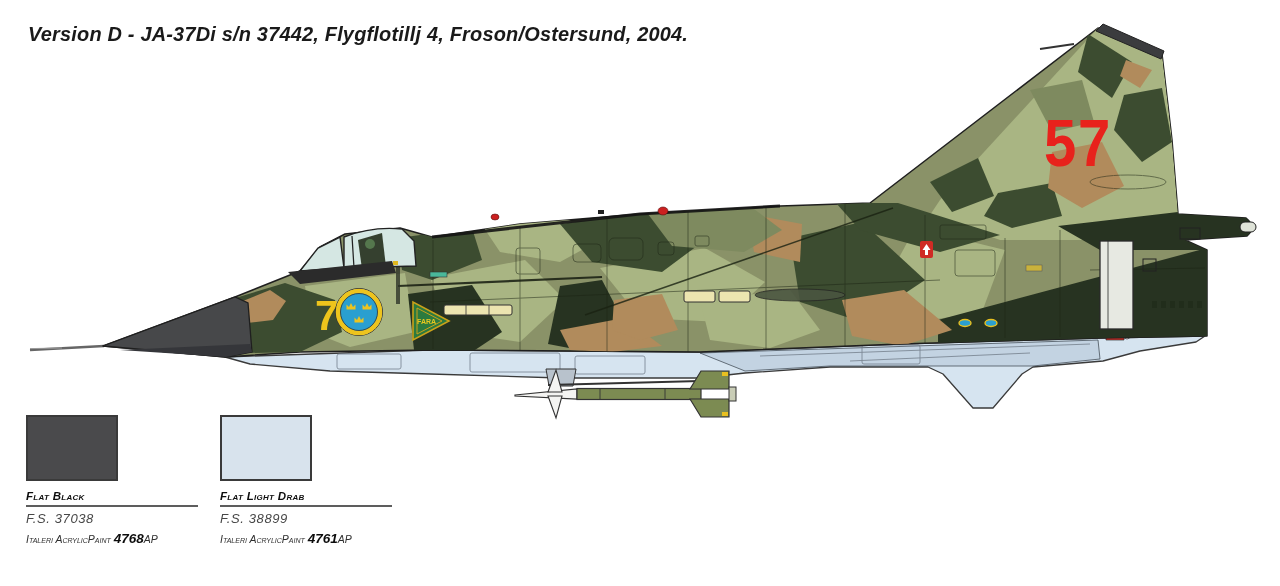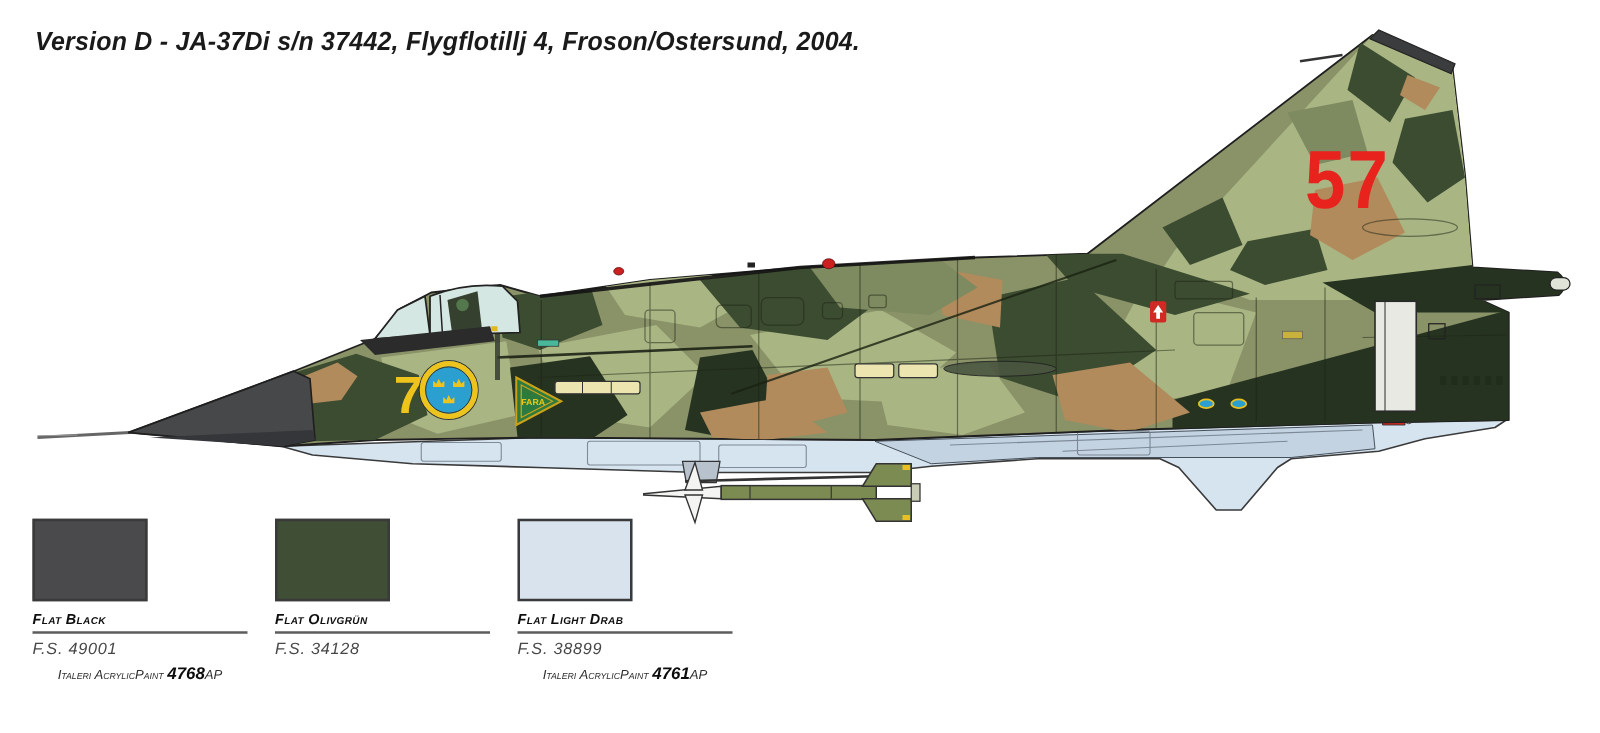--- a/index.html
+++ b/index.html
@@ -12,21 +12,21 @@
   }
   #aircraft-wrap{position:absolute;left:0;top:0;width:1148px;height:430px;}
   
   #paint-chart{position:absolute;left:26px;top:415px;display:flex;font-style:italic;}
   .paint-col{width:172px;margin-right:22px;}
   .swatch{width:92px;height:66px;border:2px solid #3a3a3a;box-sizing:border-box;}
   .paint-name{margin-top:9px;font-size:11.5px;font-weight:bold;
       font-variant:small-caps;letter-spacing:.3px;color:#0e0e0e;
       border-bottom:2px solid #5d5d5d;padding-bottom:3px;white-space:nowrap;}
   .paint-fs{margin-top:4px;font-size:13px;color:#474747;letter-spacing:.6px;}
-  .paint-brand{margin-top:5px;font-size:10.5px;font-variant:small-caps;color:#2e2e2e;white-space:nowrap;text-align:center;}
+  .paint-brand{margin-top:5px;font-size:10.5px;font-variant:small-caps;color:#2e2e2e;white-space:nowrap;}
   .paint-brand .code{font-size:13.5px;font-weight:bold;font-variant:normal;color:#0c0c0c;}
   .paint-brand .suffix{font-size:10.5px;font-variant:normal;color:#2e2e2e;}
 </style>
 </head>
 <body>
 
 <div class="page-title">Version D - JA-37Di s/n 37442, Flygflotillj 4, Froson/Ostersund, 2004.</div>
 
 <div id="aircraft-wrap">
 <svg width="1280" height="430" viewBox="0 0 1280 430" xmlns="http://www.w3.org/2000/svg">
@@ -228,31 +228,25 @@
     <line x1="600" y1="389" x2="600" y2="399" stroke="#333" stroke-width=".9"></line>
     <line x1="665" y1="389" x2="665" y2="399" stroke="#333" stroke-width=".9"></line>
   </g>
 </svg>
 </div>
 
 <div id="paint-chart">
   <div class="paint-col">
     <div class="swatch" style="background: rgb(74, 74, 76);"></div>
     <div class="paint-name">Flat Black</div>
-    <div class="paint-fs">F.S. 49001</div>
+    <div class="paint-fs">F.S. 37038</div>
     <div class="paint-brand"><span class="brand">Italeri AcrylicPaint</span> <span class="code">4768</span><span class="suffix">AP</span></div>
   </div>
 
 
-  <div class="paint-col">
-    <div class="swatch" style="background: rgb(63, 78, 53);"></div>
-    <div class="paint-name">Flat Olivgrün</div>
-    <div class="paint-fs">F.S. 34128</div>
-    <div class="paint-brand" style="visibility: hidden;"><span class="brand"></span> <span class="code"></span><span class="suffix"></span></div>
-  </div>
 
 
 
   <div class="paint-col">
     <div class="swatch" style="background: rgb(216, 227, 237);"></div>
     <div class="paint-name">Flat Light Drab</div>
     <div class="paint-fs">F.S. 38899</div>
     <div class="paint-brand"><span class="brand">Italeri AcrylicPaint</span> <span class="code">4761</span><span class="suffix">AP</span></div>
   </div>
 </div>

